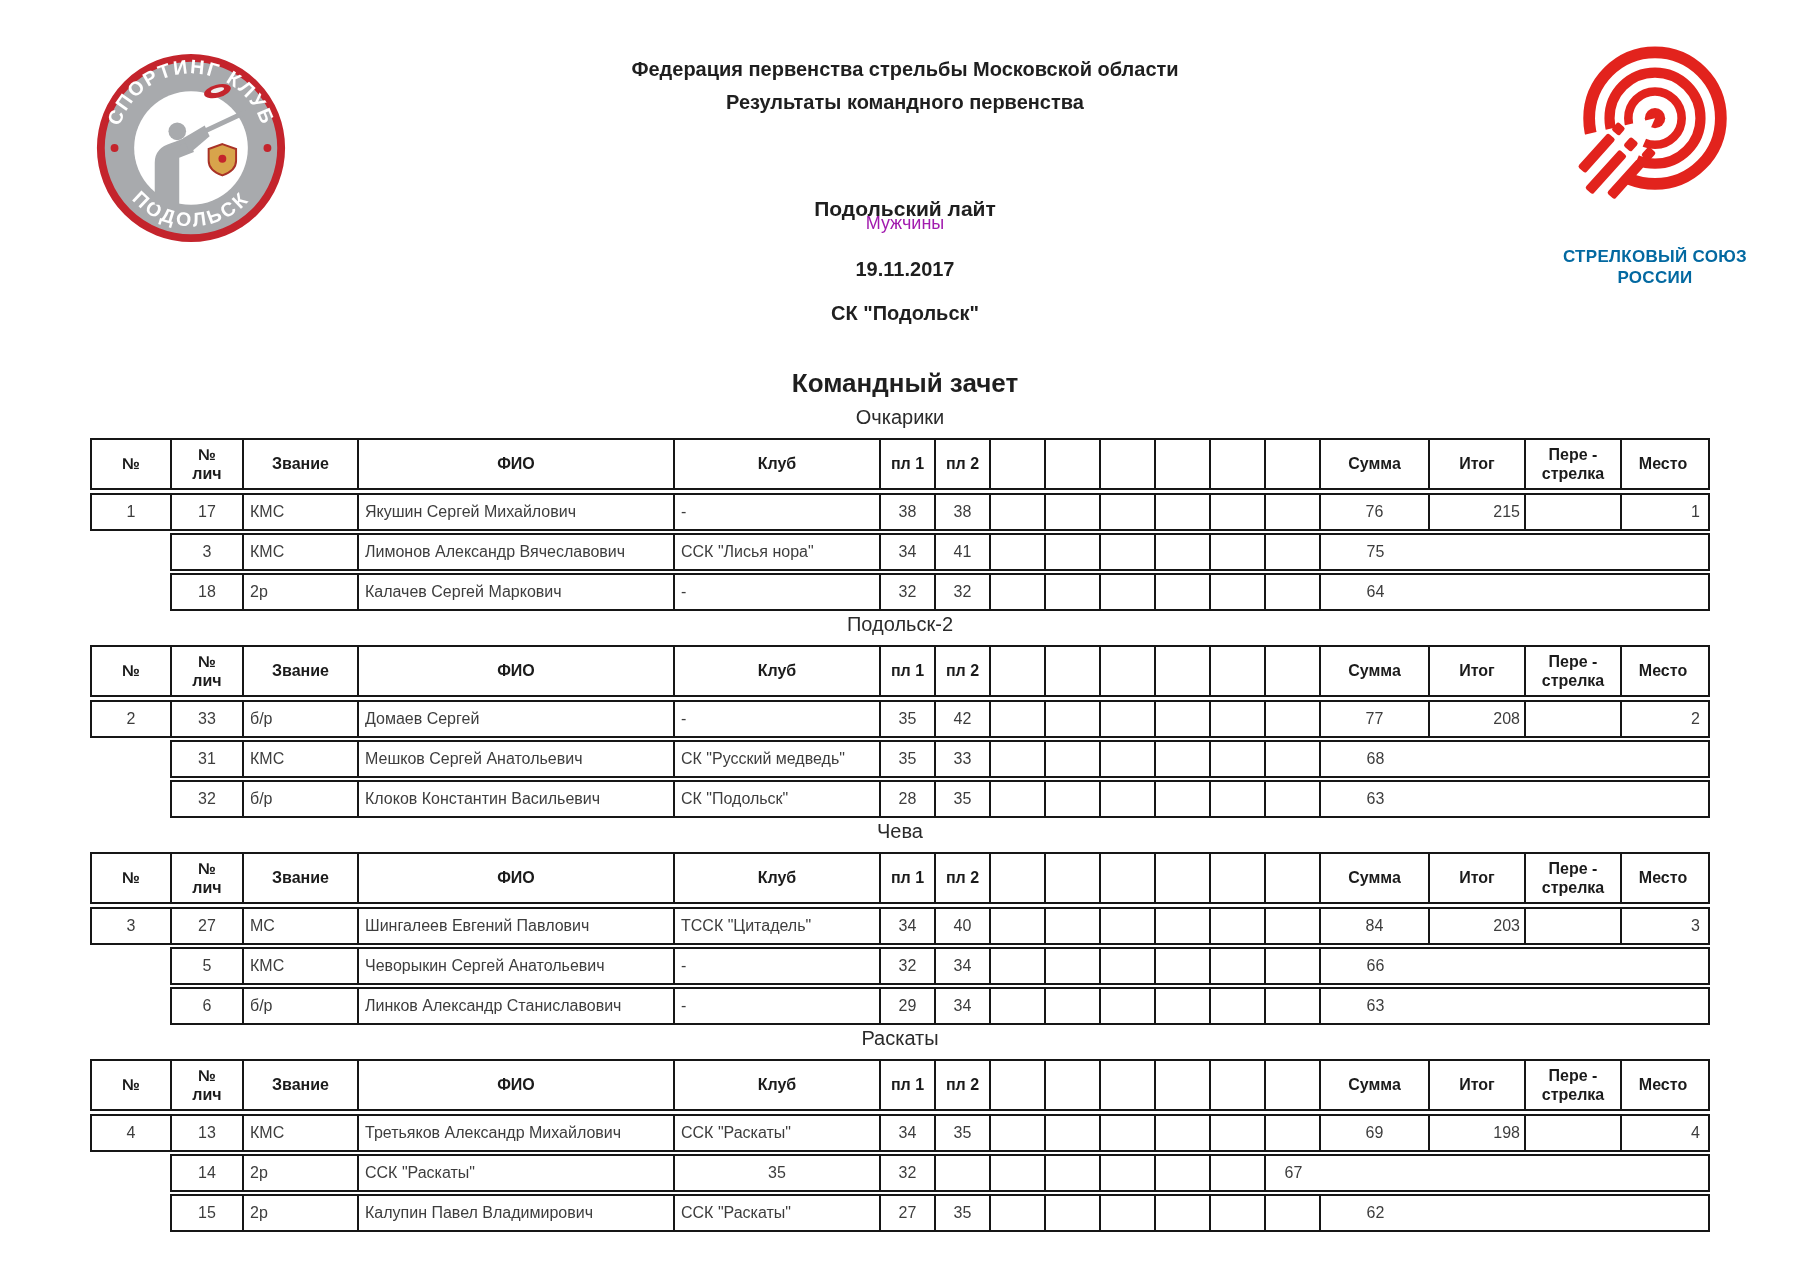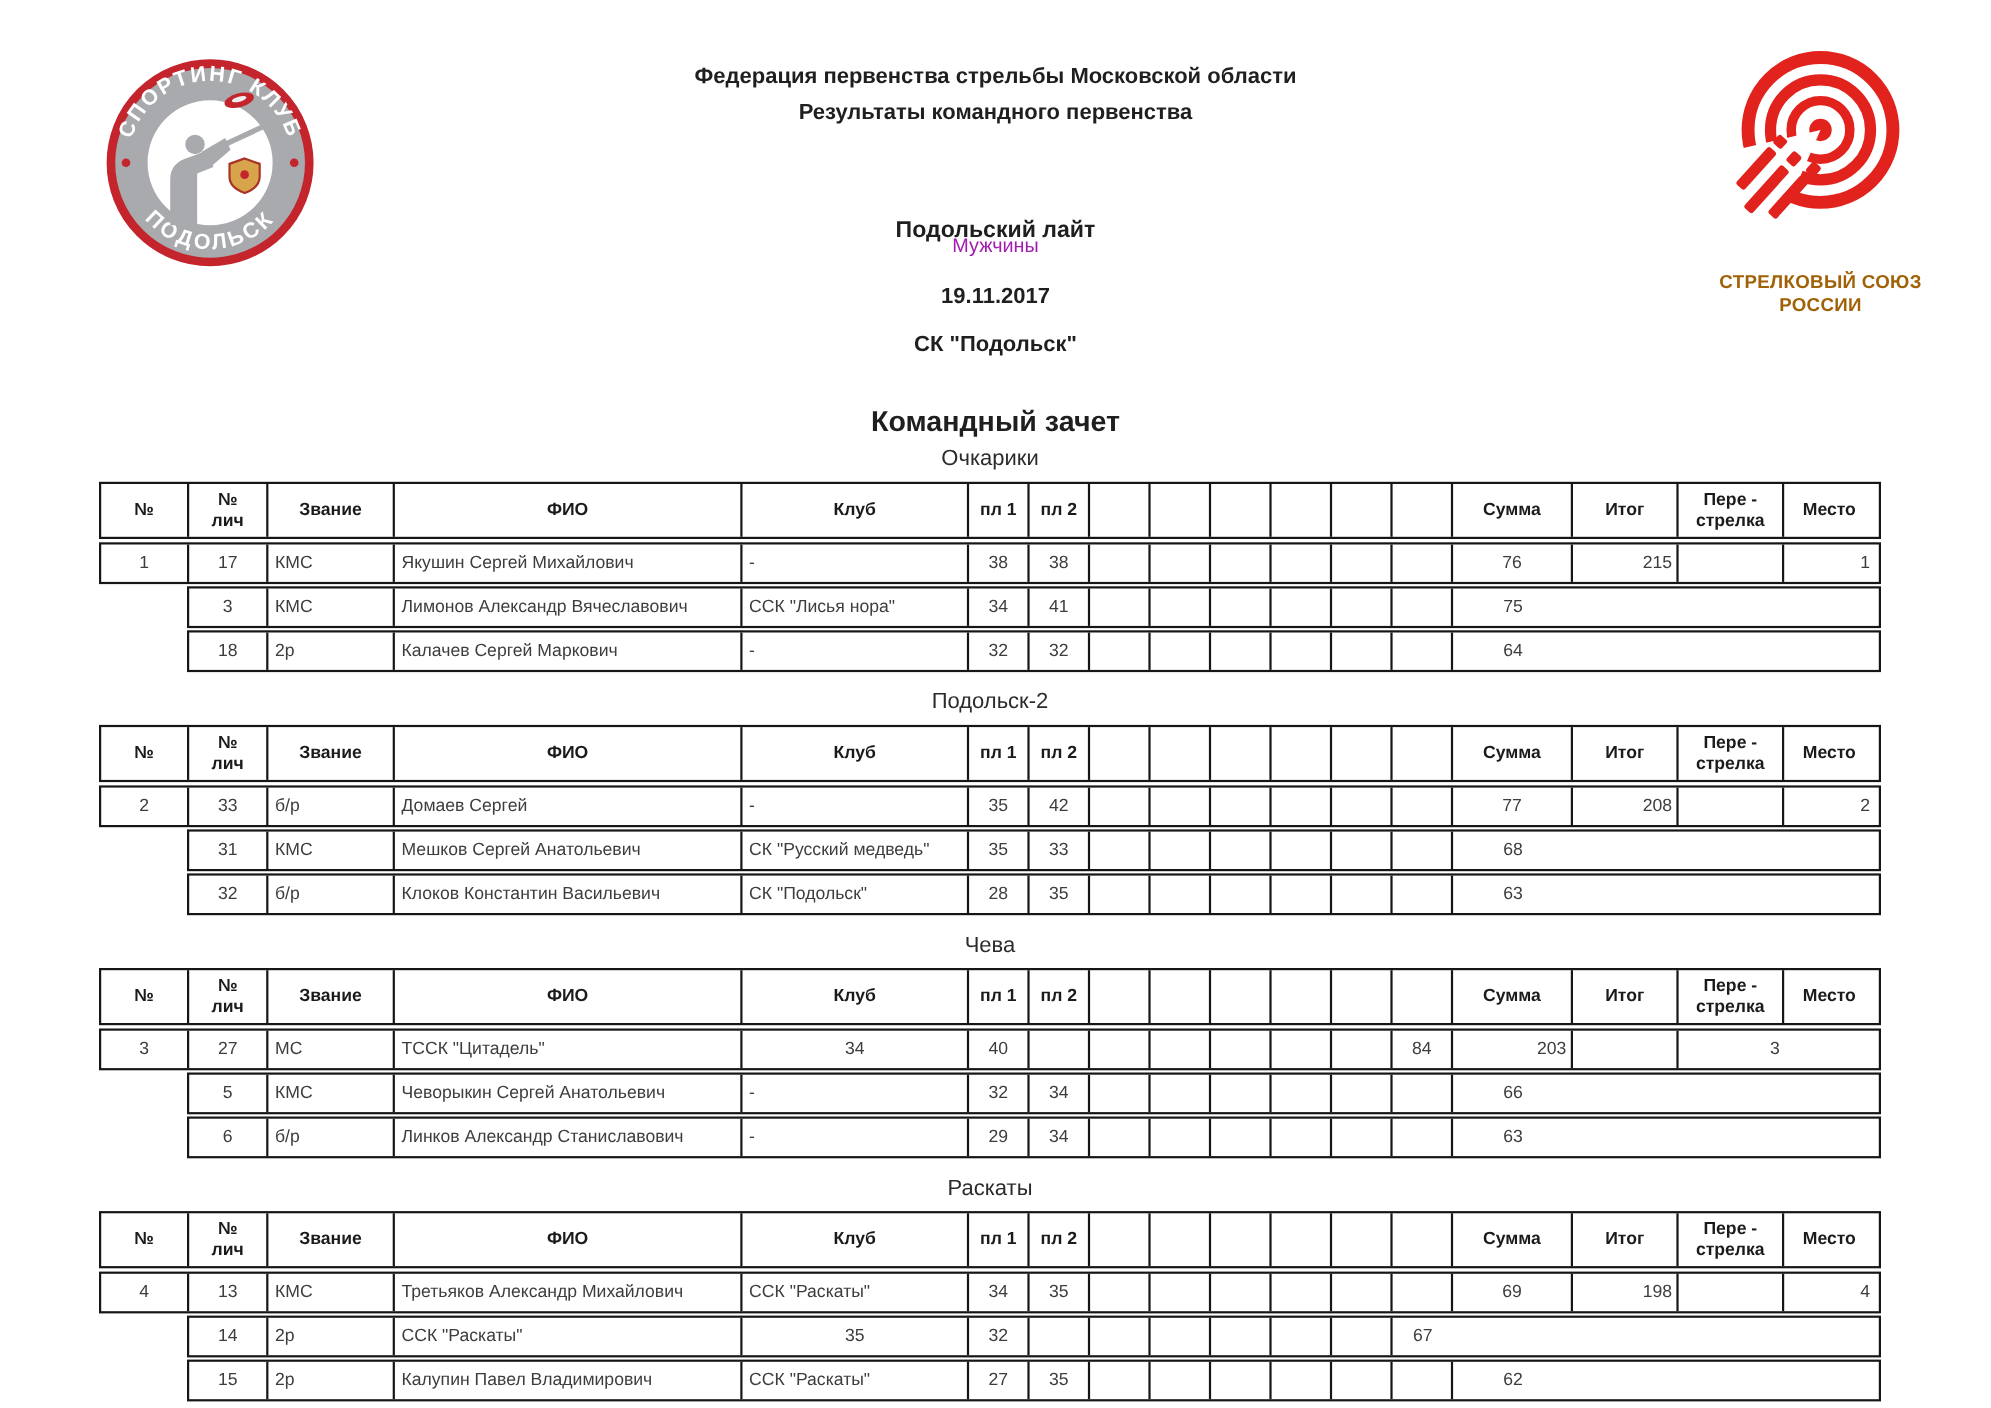--- a/index.html
+++ b/index.html
@@ -15,24 +15,24 @@
   .dh-l2{top:91px;font-size:20px;font-weight:bold;}
   .dh-event{top:170px;font-size:21px;font-weight:bold;margin-top:27px;}
   .dh-cat{top:213px;font-size:18px;color:#a21caf;}
   .dh-date{top:258px;font-size:20px;font-weight:bold;}
   .dh-venue{top:302px;font-size:20px;font-weight:bold;}
   .dh-main{top:368px;font-size:26px;font-weight:bold;}
   
   .logo-left{position:absolute;left:93px;top:50px;width:196px;height:196px;}
   .logo-right{position:absolute;left:1528px;top:46px;width:254px;text-align:center;}
   .logo-right svg{display:block;margin:0 auto;}
-  .ssr-caption{margin-top:4px;font-size:17px;line-height:21px;font-weight:bold;color:#a16207;letter-spacing:.3px;}
+  .ssr-caption{margin-top:4px;font-size:17px;line-height:21px;font-weight:bold;color:#0369a1;letter-spacing:.3px;}
   
   #tables{position:absolute;left:90px;top:404px;width:1620px;}
-  .team{margin-bottom:14px;}
+  .team{margin-bottom:0;}
   .team-title{font-size:20px;line-height:26px;text-align:center;color:#2b2b2b;margin-bottom:8px;}
   .t-row{display:grid;border:2px solid #161616;background:#fff;box-sizing:content-box;}
   .t-full{grid-template-columns:80px 72px 115px 316px 206px repeat(8,55px) 109px 96px 96px 82px;}
   .t-member{grid-template-columns:72px 115px 316px 206px repeat(8,55px) 109px;margin-left:80px;}
   .t-head{height:48px;margin-bottom:3px;}
   .t-body{height:34px;margin-bottom:2px;}
   .team .t-row:last-child{margin-bottom:0;}
   .c{
     box-sizing:border-box;border-right:2px solid #161616;
     display:flex;align-items:center;justify-content:flex-start;
@@ -307,20 +307,21 @@
           <span>Пере -</span>
           <span>стрелка</span>
         </div>
       <div class="c hc">Место</div>
     </div>
 
     <div class="t-row t-full t-body">
       <div class="c al-c">3</div>
       <div class="c al-c">27</div>
       <div class="c">МС</div>
+      <div class="c">Шингалеев Евгений Павлович</div>
       <div class="c">ТССК "Цитадель"</div>
       <div class="c al-c">34</div>
       <div class="c al-c">40</div>
       <div class="c"></div>
       <div class="c"></div>
       <div class="c"></div>
       <div class="c"></div>
       <div class="c"></div>
       <div class="c"></div>
       <div class="c al-c">84</div>

